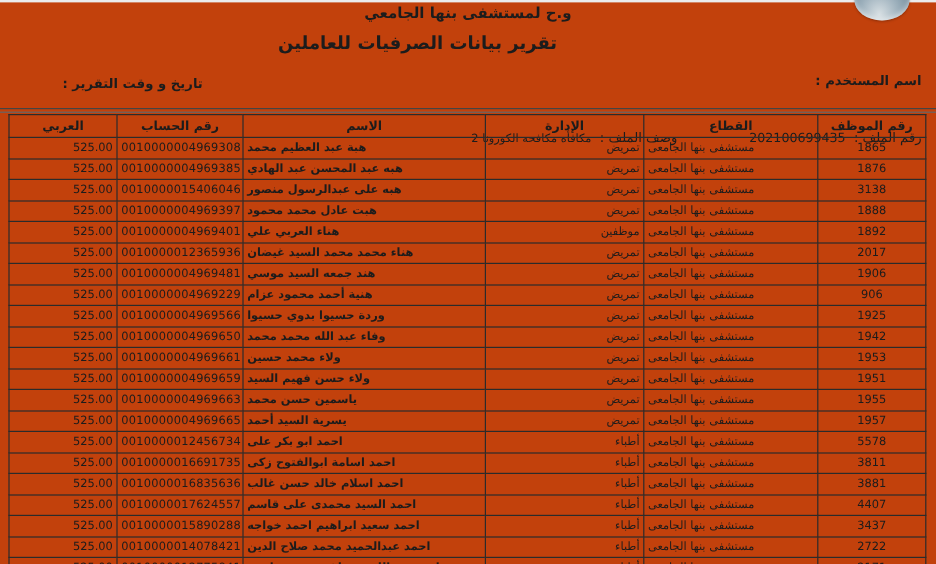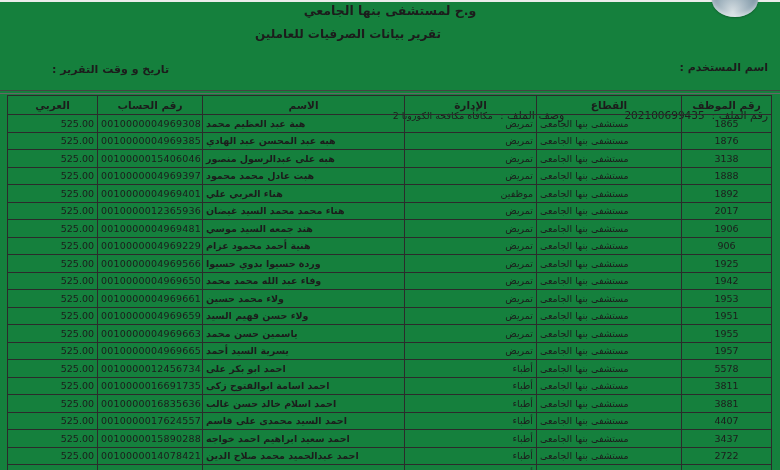--- a/index.html
+++ b/index.html
@@ -1,33 +1,33 @@
 <!DOCTYPE html>
 <html lang="ar" dir="rtl"><head>
 <meta charset="utf-8">
 <style>
   * { margin:0; padding:0; box-sizing:border-box; }
   html,body { background:#fff; }
   body { font-family:"DejaVu Sans", sans-serif; color:#1c1c1c; }
   .page {
-    position:relative; width:780px; height:470px; background:#15803d;
+    position:relative; width:780px; height:470px; background:#c2410c;
     overflow:hidden; direction:rtl;
   }
   .edge-shadow { position:absolute; top:0; left:0; right:0; height:2px; background:#ececec; }
 
   
   .logo {
     position:absolute; top:-17px; right:22px; width:46px; height:34px;
     border-radius:50%;
     background: radial-gradient(ellipse at 45% 85%, #d7dfe3 0%, #9db0bc 45%, #5e7a8c 100%);
     box-shadow: inset 0 -2px 4px rgba(255,255,255,.5), 0 1px 2px rgba(0,0,0,.25);
   }
 
   .title1 { position:absolute; top:3px; left:0; width:780px; text-align:center; font-size:12.5px; font-weight:bold; }
-  .title2 { position:absolute; top:27px; left:0; width:696px; text-align:center; font-size:12px; font-weight:bold; }
+  .title2 { position:absolute; top:27px; left:0; width:696px; text-align:center; font-size:15px; font-weight:bold; }
 
   .username-row { position:absolute; top:61px; right:12px; font-size:11px; font-weight:bold; }
   .file-row { position:absolute; top:66px; right:12px; display:flex; align-items:baseline; gap:7px; direction:rtl; }
   .file-row .lbl { font-size:11px; font-weight:normal; }
   .file-row .val { font-size:10.5px; direction:ltr; }
   .file-row .gap { display:inline-block; width:46px; }
   .file-row .desc-val { font-size:9.5px;margin-top:44px; }
   .datetime-row { position:absolute; top:63px; left:52px; font-size:11px; font-weight:bold; }
 
   .topline  { position:absolute; top:90px; left:0; width:780px; border-top:1.5px solid #444; }

